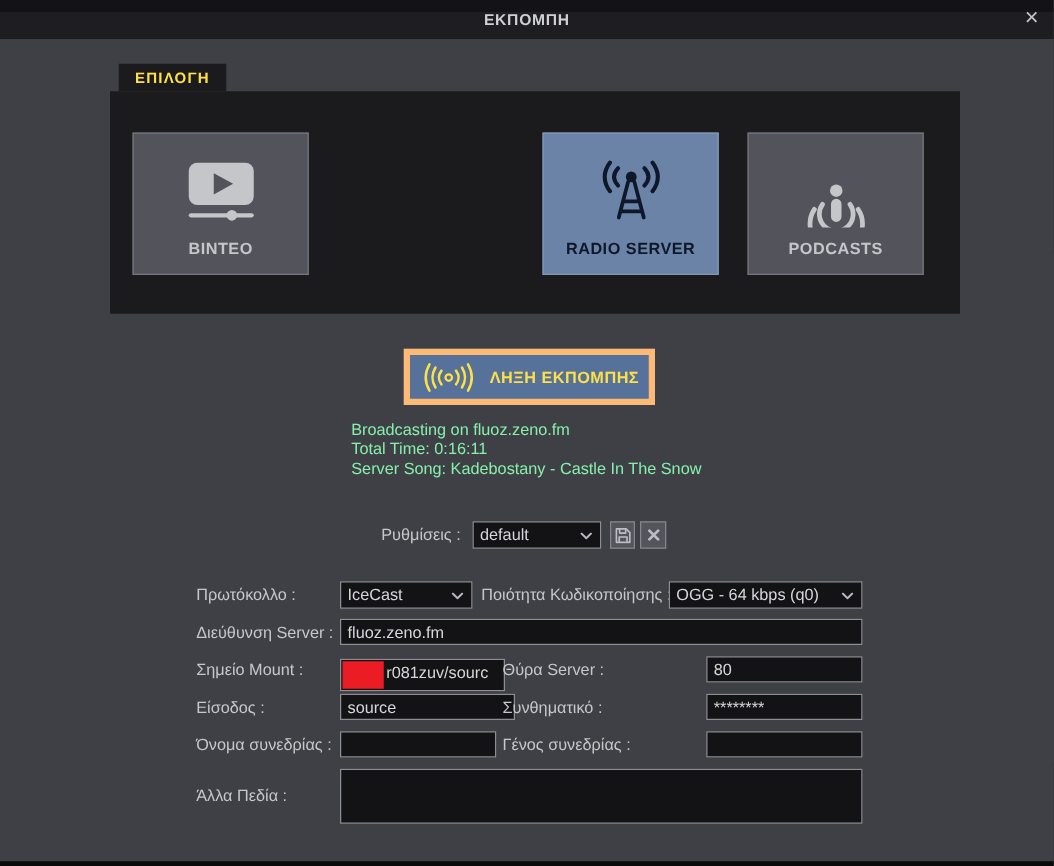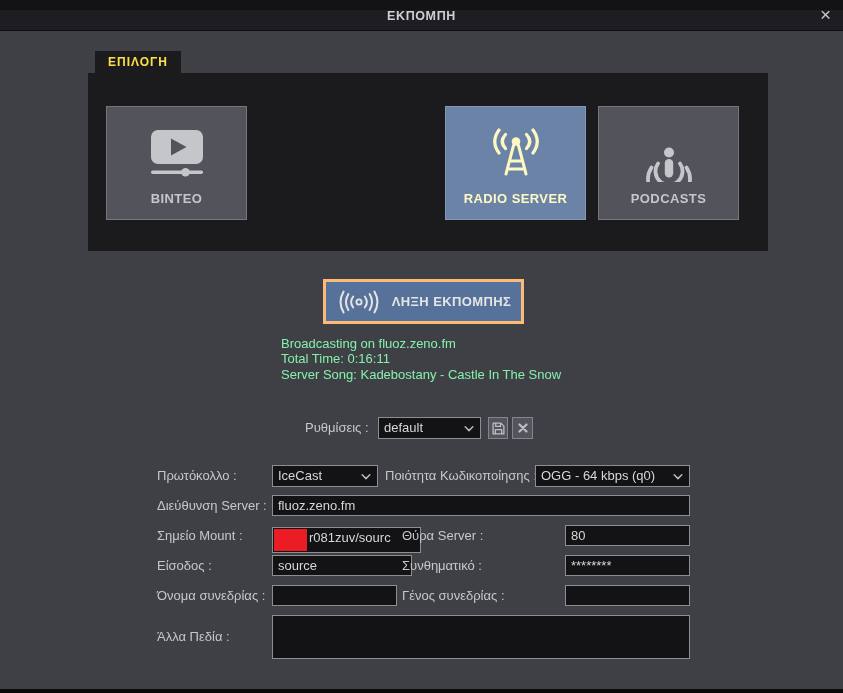--- a/index.html
+++ b/index.html
@@ -18,25 +18,25 @@
     padding:0 13px; background:#1b1b1d; color:#fde047; font-size:12px; font-weight:bold;
     letter-spacing:1px; }
   .panel { position:absolute; left:88px; top:73px; width:680px; height:178px; background:#1b1b1d; }
 
   .src-btn { position:absolute; top:106px; width:141px; height:114px; background:#53545b;
     border:1px solid #76777e; color:#c5c6ca; cursor:pointer; }
   .src-btn .icon { position:absolute; left:0; right:0; top:18px; height:58px;
     display:flex; align-items:center; justify-content:center; }
   .src-btn .lbl { position:absolute; left:0; right:0; bottom:13px; text-align:center;
     font-size:13px; font-weight:bold; letter-spacing:.4px; }
-  .src-btn.selected { background:#6b83a6; border-color:#8498b6; color:#fef9c3;margin-left:11px; }
+  .src-btn.selected { background:#6b83a6; border-color:#8498b6; color:#0f172a; }
   #btn-video{left:106px} #btn-audio{left:270px} #btn-radio{left:434px} #btn-podcasts{left:598px}
 
   .stop-btn { position:absolute; left:323px; top:279px; width:201px; height:45px;
-    background:#56719a; border:3px solid #fdba74; color:#e5e5e5;
+    background:#56719a; border:5px solid #fdba74; color:#fde047;
     display:flex; align-items:center; justify-content:center; gap:10px; cursor:pointer; }
   .stop-btn .lbl { font-size:13px; font-weight:bold; letter-spacing:.4px; }
 
   .status { position:absolute; left:281px; top:336px; color:#86efac; font-size:13px; line-height:15.4px; }
 
   .flabel { position:absolute; color:#c6c7ca; font-size:13px; height:22px; line-height:22px; white-space:nowrap; }
 
   .field, .select { position:absolute; background:#131315; border:1px solid #8d8e94;
     color:#d6d7da; font-size:13px; padding:0 5px; overflow:hidden; white-space:nowrap; }
   .field { height:21px; line-height:19px; }
@@ -171,21 +171,21 @@
         </svg>
     </span>
   </div>
 
   <div class="flabel" style="left:157px;top:495px">Διεύθυνση Server :</div>
   <div class="field" style="left:272px;top:495px;width:418px">
     <span>fluoz.zeno.fm</span>
   </div>
 
   <div class="flabel" style="left:157px;top:525px">Σημείο Mount :</div>
-  <div class="field" style="left:272px;top:527px;width:149px;padding:12px">
+  <div class="field" style="left:272px;top:527px;width:132px;padding:12px">
     <span class="red-block"></span>
     <span class="mount-text">r081zuv/sourc</span>
   </div>
 
   <div class="flabel" style="left:402px;top:525px">Θύρα Server :</div>
   <div class="field" style="left:565px;top:525px;width:125px">
     <span>80</span>
   </div>
 
   <div class="flabel" style="left:157px;top:555px">Είσοδος :</div>

